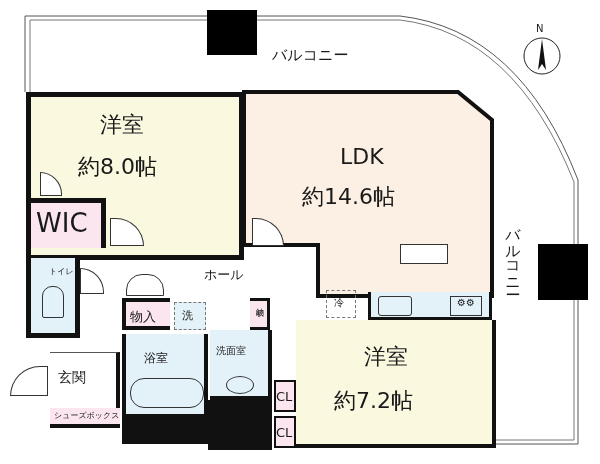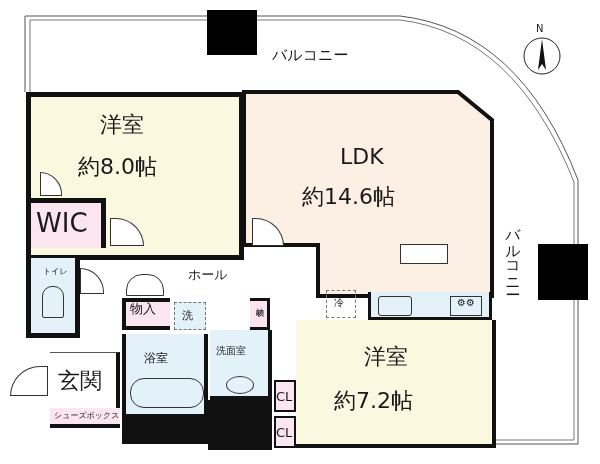--- a/index.html
+++ b/index.html
@@ -58,28 +58,28 @@
 <div class="abs" style="left:476px;top:322px;width:16px;height:20px;background:#111;"></div>
 <div class="lbl tiny" style="left:479px;top:324px;color:#fff;writing-mode:vertical-rl;">PS</div>
 
 <div class="room" style="left:296px;top:320px;width:200px;height:128px;background:#fbf8e0;border:4px solid #111;border-top:0;border-left:0;"></div>
 <div class="lbl big" style="left:364px;top:346px;">洋室</div>
 <div class="lbl big" style="left:334px;top:390px;">約7.2帖</div>
 
 <div class="room" style="left:26px;top:198px;width:80px;height:50px;background:#fbe6ef;border:5px solid #111;border-bottom:0;"></div>
 <div class="lbl" style="left:36px;top:210px;font-size:26px;">WIC</div>
 
-<div class="lbl small" style="left:188px;top:268px;">ホール</div>
+<div class="lbl small" style="left:204px;top:268px;">ホール</div>
 
 <div class="room" style="left:26px;top:258px;width:54px;height:80px;background:#e3f1f8;border:5px solid #111;border-top:0;"></div>
-<div class="lbl tiny" style="left:43px;top:268px;">トイレ</div>
+<div class="lbl tiny" style="left:49px;top:268px;">トイレ</div>
 <div class="abs" style="left:42px;top:286px;width:20px;height:30px;border:1px solid #333;border-radius:10px 10px 2px 2px;"></div>
 
 <div class="room" style="left:122px;top:298px;width:48px;height:32px;background:#fbe6ef;border:4px solid #111;border-right:0;"></div>
-<div class="lbl small" style="left:130px;top:302px;">物入</div>
+<div class="lbl small" style="left:130px;top:310px;">物入</div>
 <div class="abs" style="left:174px;top:302px;width:30px;height:26px;border:1px dashed #777;background:#e3f1f8;"></div>
 <div class="lbl" style="left:182px;top:310px;font-size:11px;">洗</div>
 <div class="room" style="left:250px;top:298px;width:20px;height:32px;background:#fbe6ef;border:3px solid #111;border-left:0;"></div>
 <div class="lbl tiny" style="left:255px;top:302px;writing-mode:vertical-rl;">収納</div>
 
 <div class="room" style="left:122px;top:334px;width:86px;height:100px;background:#e3f1f8;border:4px solid #111;border-top:0;"></div>
 <div class="lbl small" style="left:144px;top:352px;font-size:12px;">浴室</div>
 <div class="abs" style="left:130px;top:378px;width:72px;height:28px;border:1px solid #333;border-radius:14px;"></div>
 
 <div class="room" style="left:210px;top:330px;width:62px;height:70px;background:#e3f1f8;border:4px solid #111;border-top:0;border-left:0;"></div>
@@ -88,21 +88,21 @@
 
 <div class="wall" style="left:122px;top:414px;width:150px;height:30px;"></div>
 <div class="wall" style="left:208px;top:400px;width:64px;height:50px;"></div>
 
 <div class="room" style="left:274px;top:380px;width:22px;height:32px;background:#fbe6ef;border:2px solid #111;"></div>
 <div class="lbl small" style="left:276px;top:390px;">CL</div>
 <div class="room" style="left:274px;top:416px;width:22px;height:32px;background:#fbe6ef;border:2px solid #111;"></div>
 <div class="lbl small" style="left:276px;top:426px;">CL</div>
 
 <div class="room" style="left:50px;top:352px;width:70px;height:76px;background:#fff;border:4px solid #111;border-left:0;border-top:1px solid #555;"></div>
-<div class="lbl" style="left:58px;top:370px;font-size:22px;">玄関</div>
+<div class="lbl" style="left:58px;top:370px;font-size:14px;">玄関</div>
 <div class="room" style="left:50px;top:408px;width:70px;height:16px;background:#fbe6ef;"></div>
 <div class="lbl tiny" style="left:54px;top:412px;">シューズボックス</div>
 
 <div class="door" style="left:10px;top:366px;width:38px;height:30px;border-radius:30px 0 0 0;"></div>
 <div class="door" style="left:80px;top:268px;width:24px;height:26px;border-radius:0 26px 0 0;"></div>
 <div class="door" style="left:126px;top:274px;width:38px;height:22px;border-radius:16px 16px 0 0;"></div>
 <div class="door" style="left:40px;top:172px;width:22px;height:24px;border-radius:0 22px 0 0;"></div>
 <div class="door" style="left:110px;top:218px;width:34px;height:28px;border-radius:0 30px 0 0;"></div>
 <div class="door" style="left:252px;top:218px;width:32px;height:28px;border-radius:0 30px 0 0;"></div>
 

